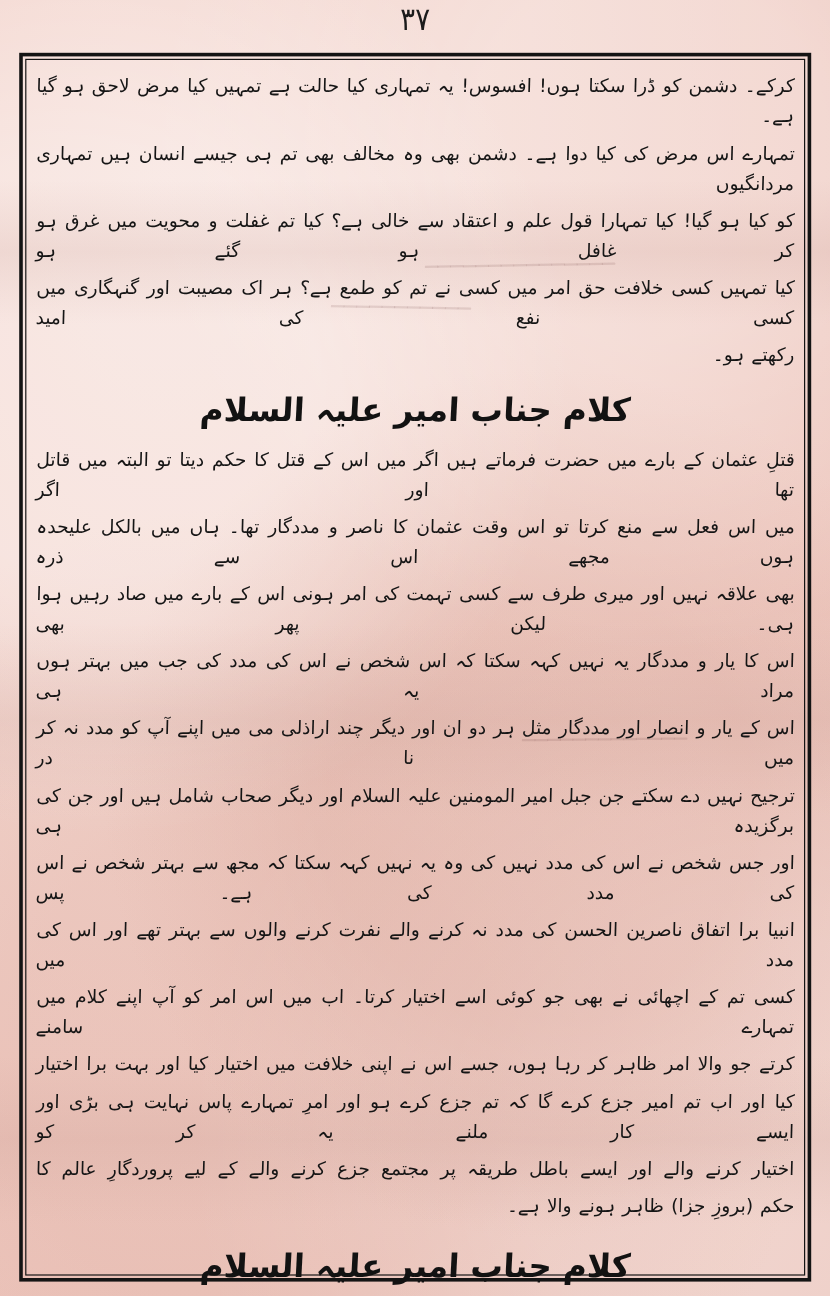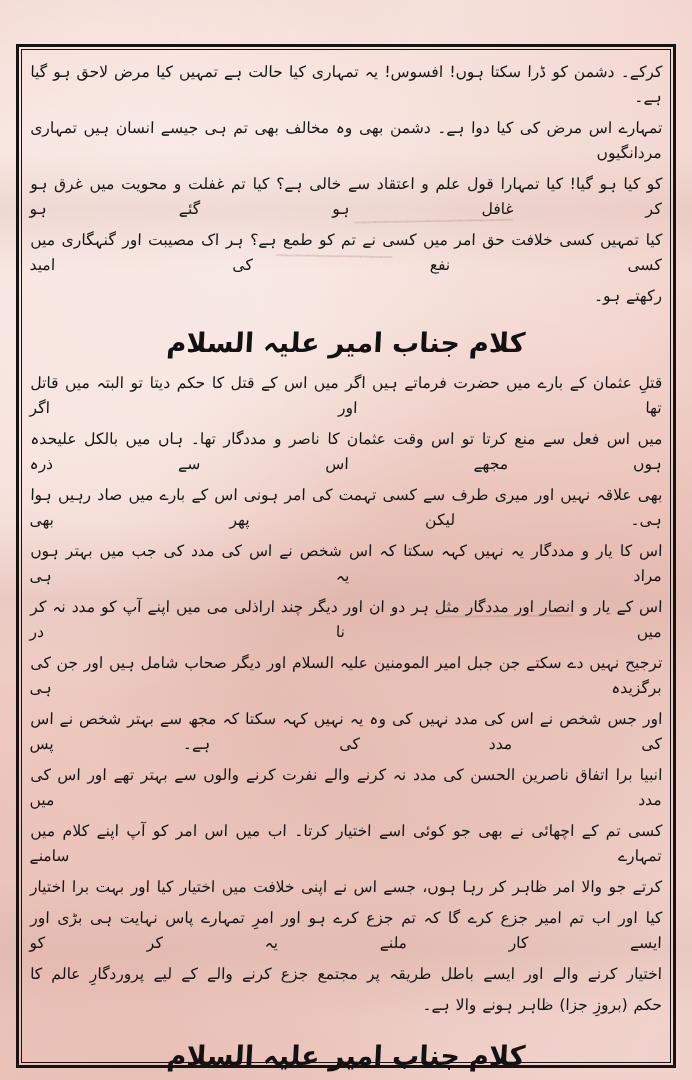--- a/index.html
+++ b/index.html
@@ -133,20 +133,23 @@
 </head>
 <body>
 
 <div class="page">
 
   <div class="paper-noise"></div>
   <div class="bleed-band bleed-1"></div>
   <div class="bleed-band bleed-2"></div>
   <div class="bleed-band bleed-3"></div>
 
+  <div class="folio">
+    <span class="num">۳۷</span>
+  </div>
 
   <div class="frame-outer"></div>
   <div class="frame-inner"></div>
 
   <span class="ghost ghost-a">ـــــــــــــــ</span>
   <span class="ghost ghost-b">ـــــــــــ</span>
   <span class="ghost ghost-c">ـــــــــــــ</span>
 
   <div class="content">
 

